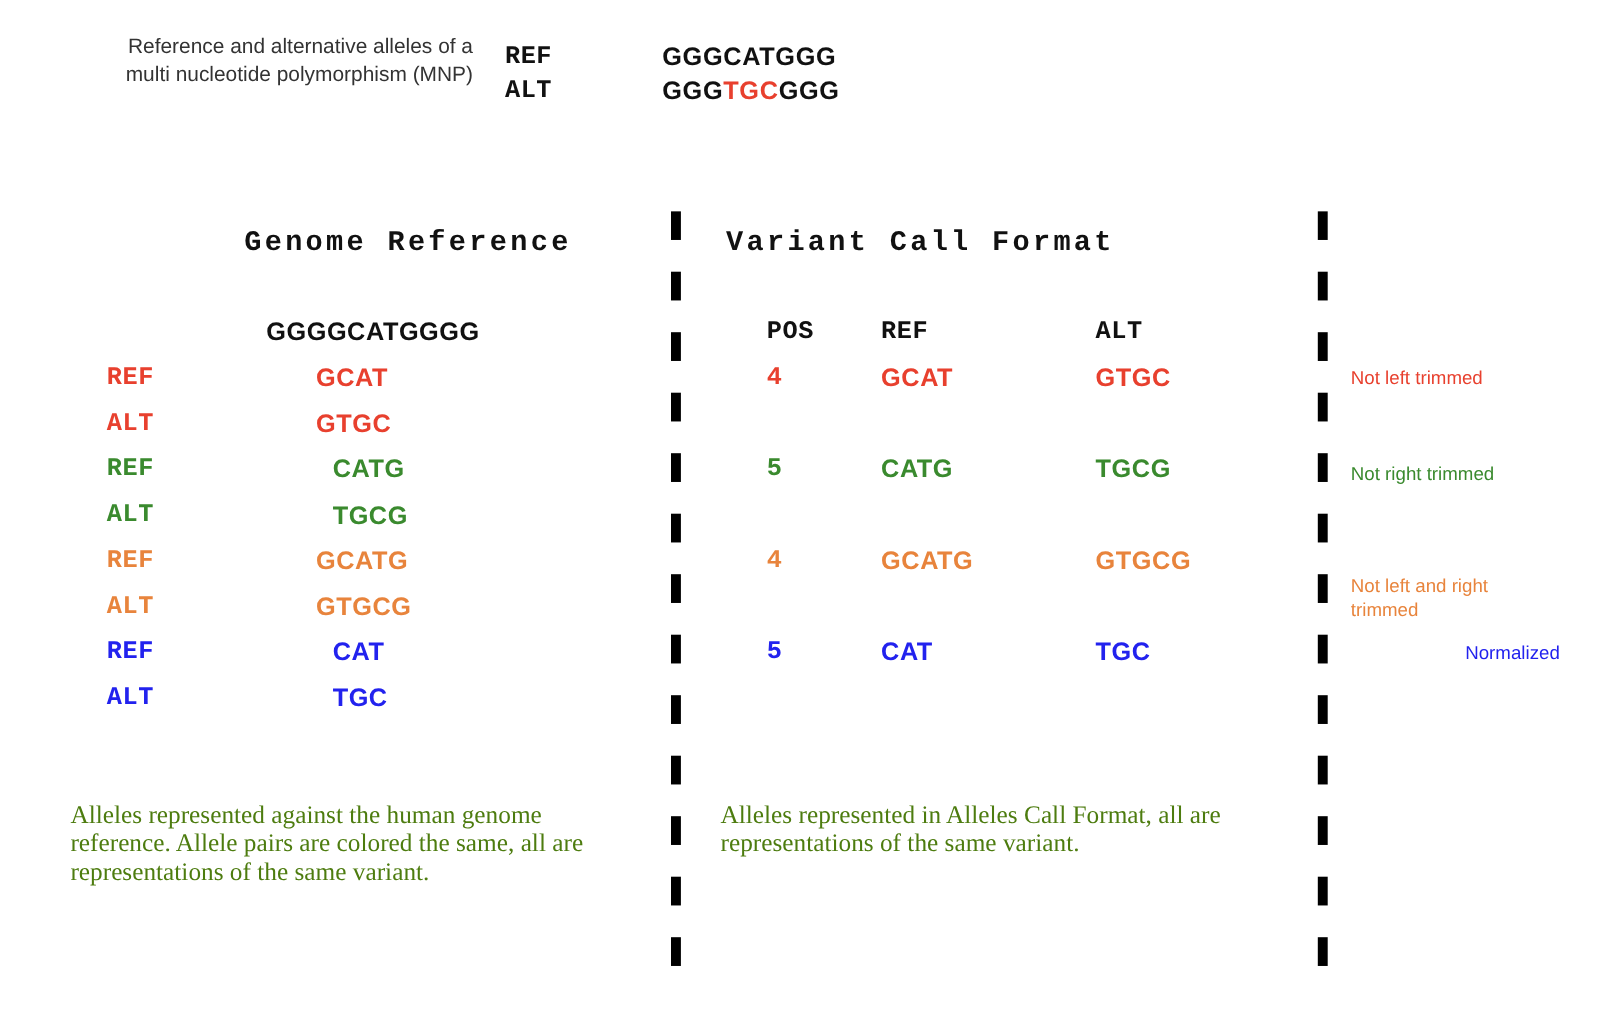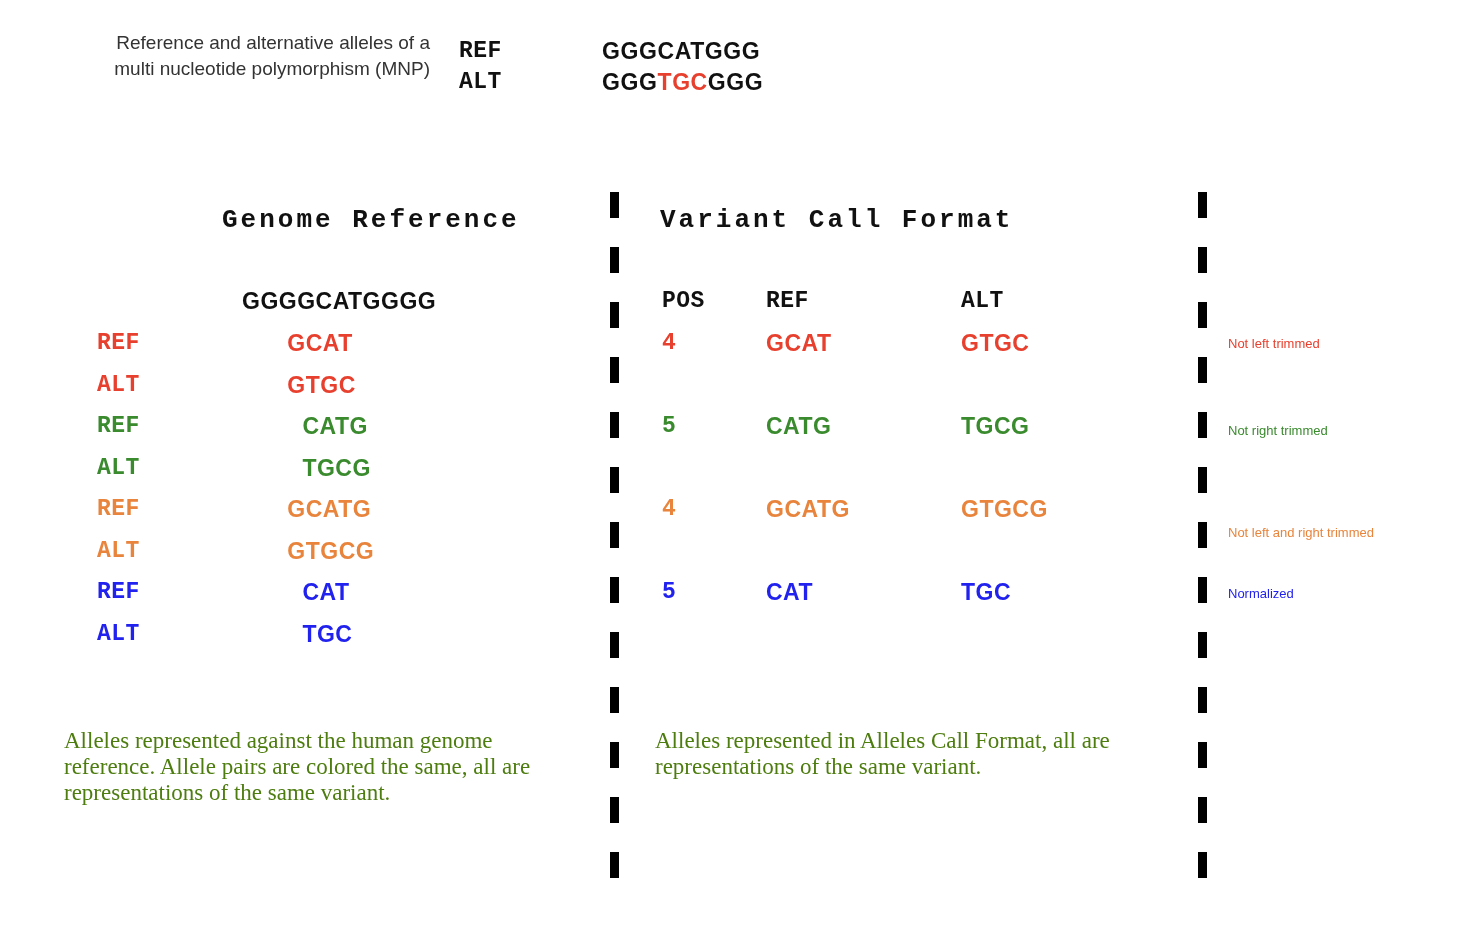--- a/index.html
+++ b/index.html
@@ -111,21 +111,21 @@
     top: 0;
     font-family: "Liberation Sans", sans-serif;
     font-size: 23px;
     font-weight: bold;
     letter-spacing: 0.5px;
     white-space: pre;
   }
 
   
   #vcf-table { left: 0px; top: 288px; width: 1190px; }
-  .vcf-row { position: relative; height: 41.5px; }
+  .vcf-row { position: relative; height: 41.5px; margin-left: 35px; }
   .vcf-row.spacer-row { height: 41.5px; }
   .vcf-col {
     position: absolute;
     top: 0;
     font-family: "Liberation Mono", monospace;
     font-size: 23px;
     font-weight: bold;
     letter-spacing: 0.5px;
     white-space: nowrap;
   }
@@ -137,27 +137,27 @@
     font-family: "Liberation Sans", sans-serif;
     letter-spacing: 0.5px;
   }
 
   
   .annotation {
     position: absolute;
     left: 1228px;
     width: 190px;
     font-family: "Liberation Sans", sans-serif;
-    font-size: 13px;
+    font-size: 17px;
     line-height: 22px;
   }
   #annotation-0 { top: 333px; }
   #annotation-1 { top: 420px; }
   #annotation-2 { top: 522px; }
-  #annotation-3 { top: 583px; }
+  #annotation-3 { top: 583px; text-align: right; }
 
   
   .caption {
     position: absolute;
     font-family: Liberation Serif, serif;
     font-size: 23px;
     line-height: 26px;
     color: #4d7c0f;
   }
   #caption-left  { left: 64px;  top: 728px; width: 490px; }

